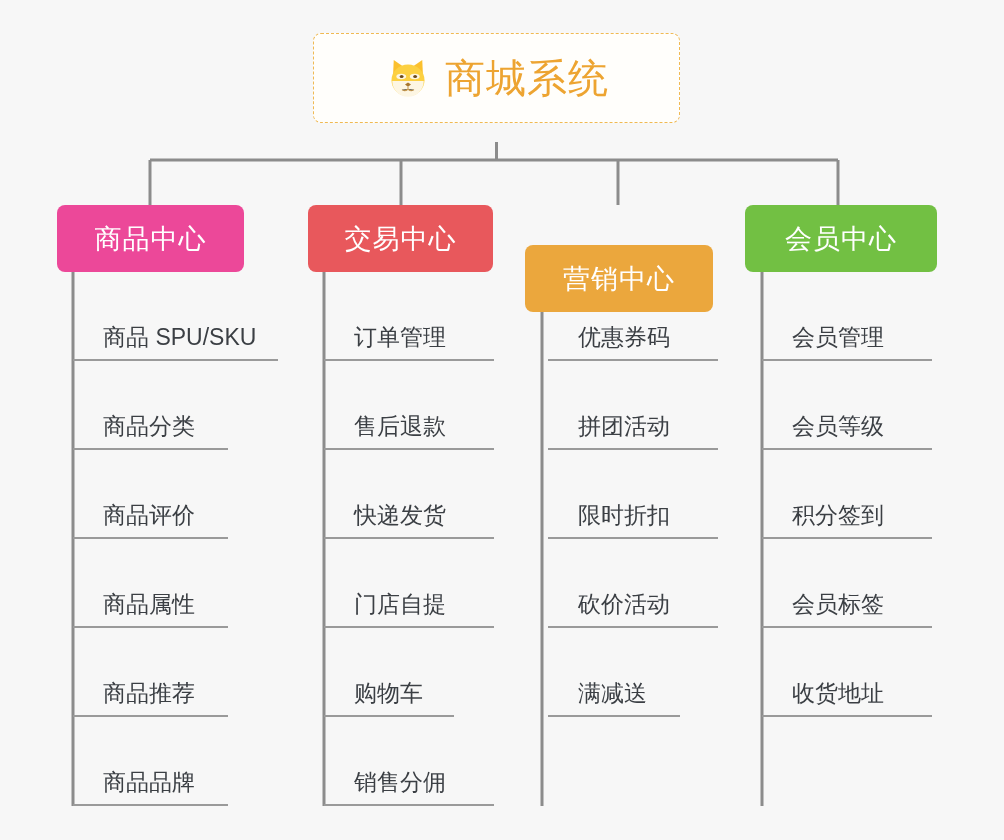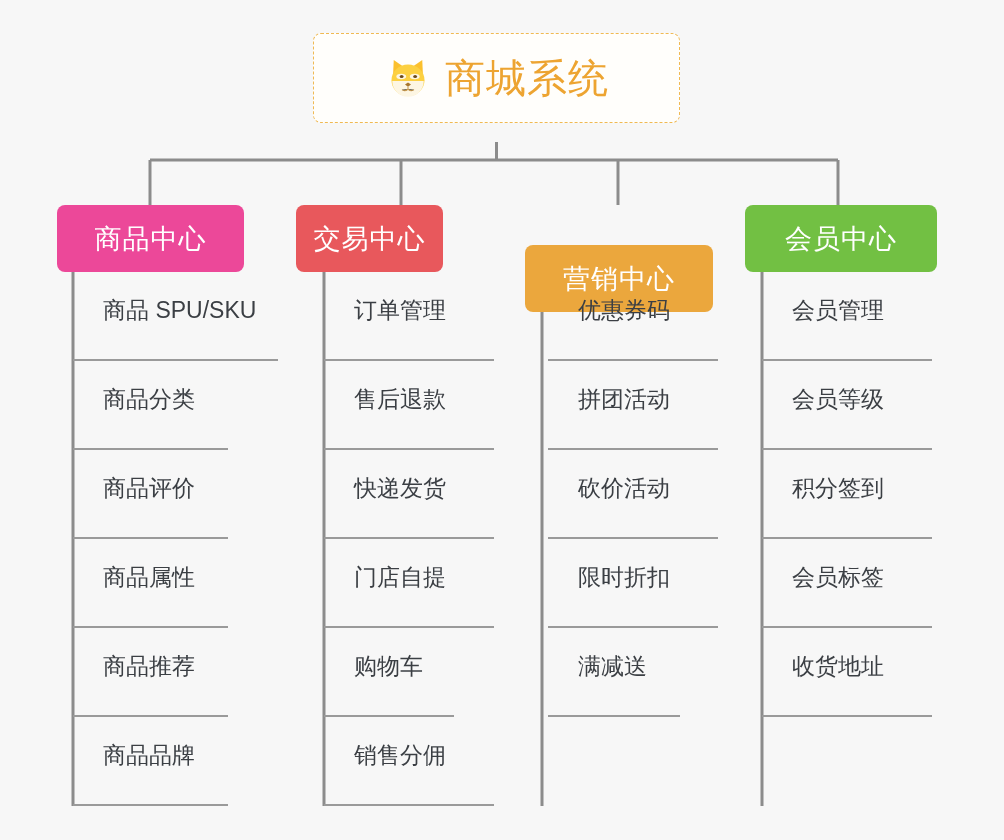--- a/index.html
+++ b/index.html
@@ -68,39 +68,39 @@
     border-radius: 8px;
     display: flex;
     align-items: center;
     justify-content: center;
     color: #ffffff;
     font-size: 27px;
     letter-spacing: 1px;
     white-space: nowrap;
   }
   .cat-0 { left: 57px;  width: 187px; }
-  .cat-1 { left: 296px; width: 147px; }
+  .cat-1 { left: 308px; width: 185px; }
   .cat-2 { left: 525px; width: 188px; }
   .cat-3 { left: 745px; width: 192px; }
 
   
   .leaf-col {
     position: absolute;
     top: 272px;
   }
   .leaf-col-0 { left: 73px;  }
   .leaf-col-1 { left: 324px; }
   .leaf-col-2 { left: 520px; padding-left: 28px; }
   .leaf-col-3 { left: 762px; }
 
   .leaf-item {
     position: relative;
     height: 89px;
     display: flex;
-    align-items: center;
+    align-items: flex-end;
     padding-left: 30px;
     box-sizing: border-box;
   }
   .leaf-label {
     font-size: 23px;
     color: #3b3f44;
     line-height: 1;
     padding-bottom: 12px;
     white-space: nowrap;
   }
@@ -221,25 +221,25 @@
       <div class="leaf-col leaf-col-2">
         <div class="leaf-item">
           <span class="leaf-label">优惠券码</span>
           <div class="leaf-underline" style="width: 170px;"></div>
         </div>
         <div class="leaf-item">
           <span class="leaf-label">拼团活动</span>
           <div class="leaf-underline" style="width: 170px;"></div>
         </div>
         <div class="leaf-item">
+          <span class="leaf-label">限时折扣</span>
+          <div class="leaf-underline" style="width: 170px;"></div>
+        </div>
+        <div class="leaf-item">
           <span class="leaf-label">砍价活动</span>
-          <div class="leaf-underline" style="width: 170px;"></div>
-        </div>
-        <div class="leaf-item">
-          <span class="leaf-label">限时折扣</span>
           <div class="leaf-underline" style="width: 170px;"></div>
         </div>
         <div class="leaf-item">
           <span class="leaf-label">满减送</span>
           <div class="leaf-underline" style="width: 132px;"></div>
         </div>
       </div>
       <div class="cat-box cat-3" style="background: rgb(114, 192, 67);">
         <span>会员中心</span>
       </div>

